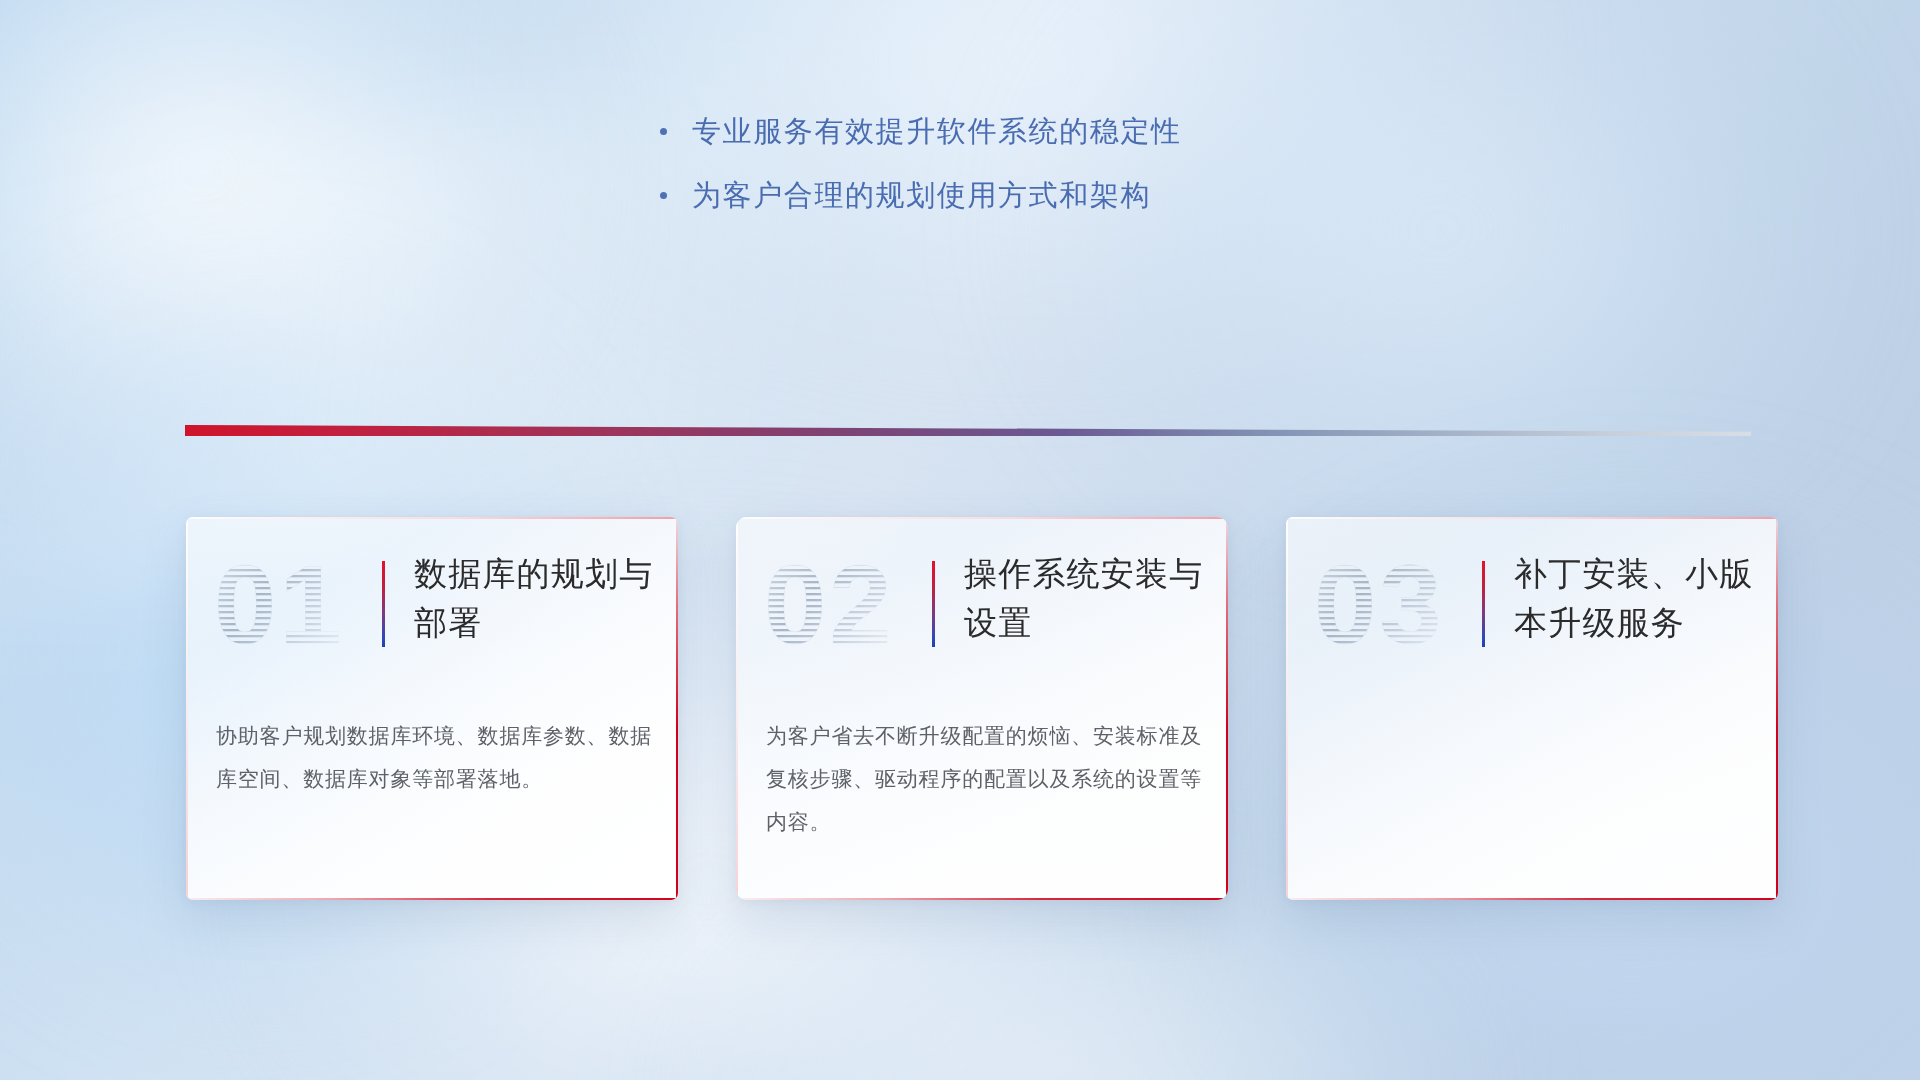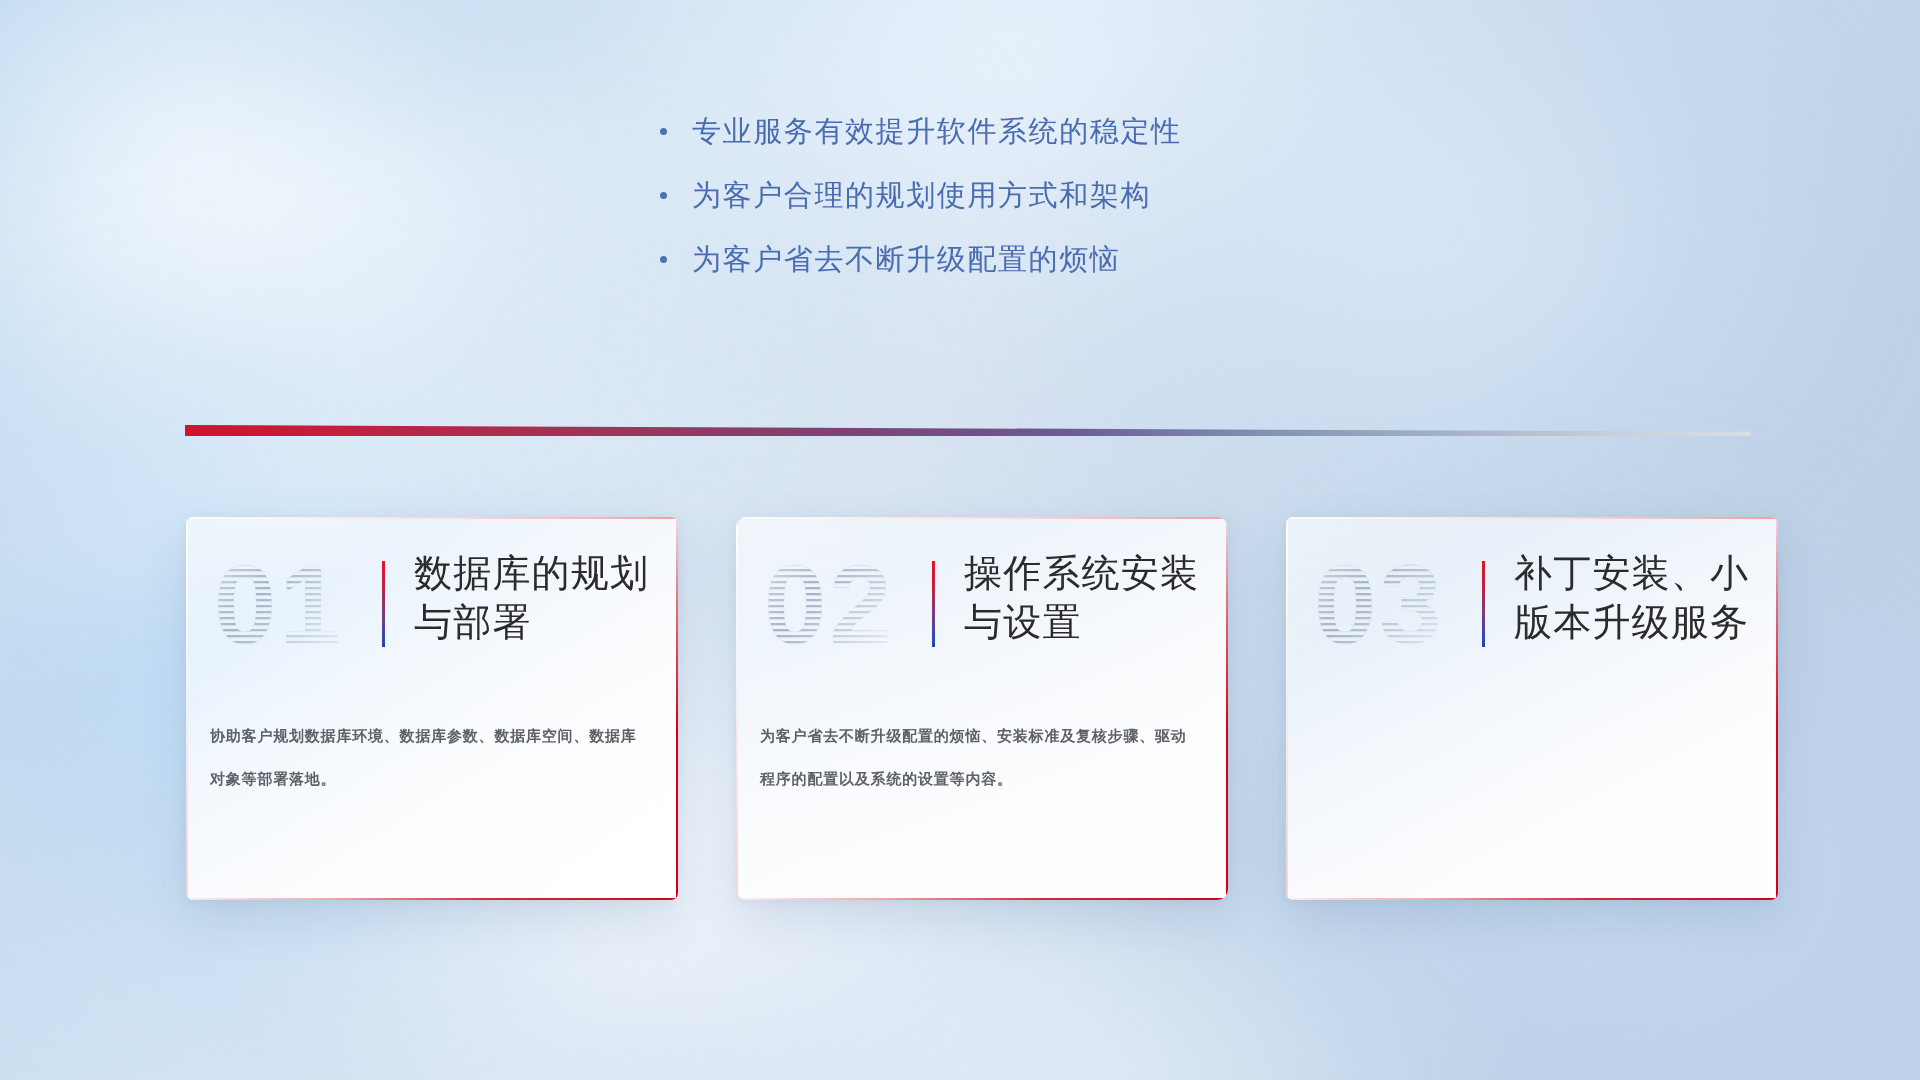--- a/index.html
+++ b/index.html
@@ -121,27 +121,27 @@
   }
   .num-wrap svg{ display:block; width:150px; height:108px; }
 
   .vrule{
     position:absolute; left:196px; top:44px;
     width:3px; height:86px;
     background:linear-gradient(180deg, #e4122a 0%, #c02040 30%, #7a3c80 62%, #2e48b8 90%, #1d3fb0 100%);
   }
   .card-title{
     position:absolute; left:228px; top:32px; width:242px;
-    font-size:38px; line-height:49px; color:#2b2b2b;
+    font-size:33px; line-height:49px; color:#2b2b2b;
     letter-spacing:1.2px; font-weight:400;
   }
   .card-body{
-    position:absolute; left:24px; top:197px; width:440px;
-    font-size:15px; line-height:43px; color:#5e6268;
-    letter-spacing:.8px; font-weight:700;
+    position:absolute; left:30px; top:197px; width:440px;
+    font-size:21px; line-height:43px; color:#5e6268;
+    letter-spacing:.8px; font-weight:400;
   }
 </style>
 </head>
 <body>
 
 <div id="bg">
   <div class="bg-base"></div>
   <div class="glow glow-f"></div>
   <div class="glow glow-a"></div>
   <div class="glow glow-d"></div>
@@ -153,24 +153,20 @@
 </div>
 
 <div id="bullets">
   <div class="bullet-row">
     <span class="bullet-dot"></span>
     <span class="bullet-text">专业服务有效提升软件系统的稳定性</span>
   </div>
   <div class="bullet-row">
     <span class="bullet-dot"></span>
     <span class="bullet-text">为客户合理的规划使用方式和架构</span>
-  </div>
-  <div class="bullet-row">
-    <span class="bullet-dot"></span>
-    <span class="bullet-text">为客户省去不断升级配置的烦恼</span>
   </div>
 </div>
 
 <div id="divider">
   <div class="d-thick"></div>
 </div>
 
 <div id="cards">
   <div class="card-row">
 

